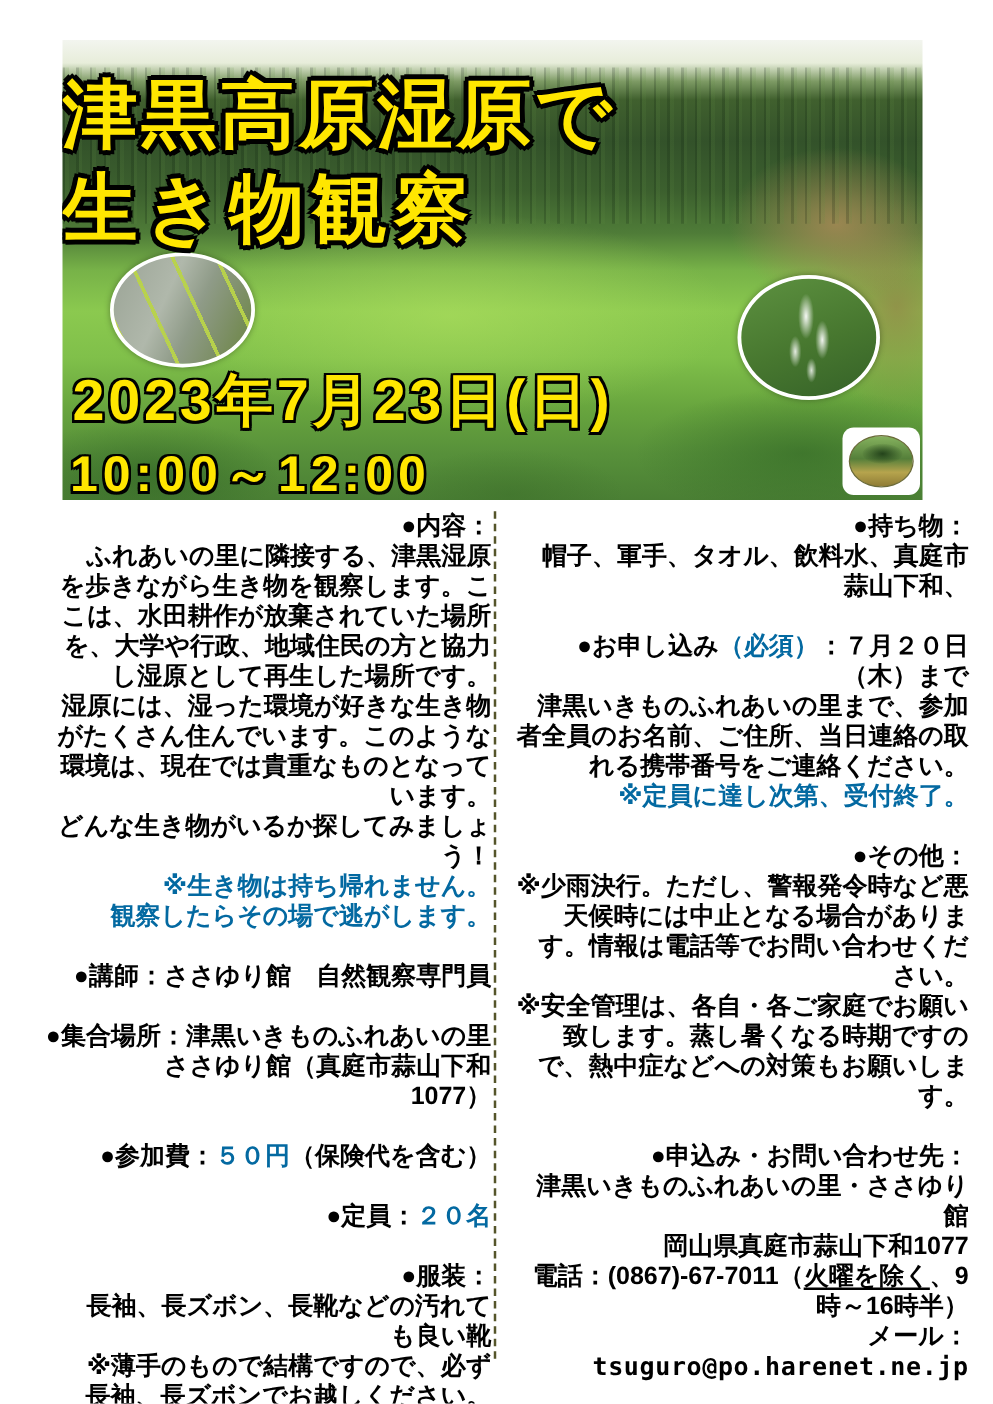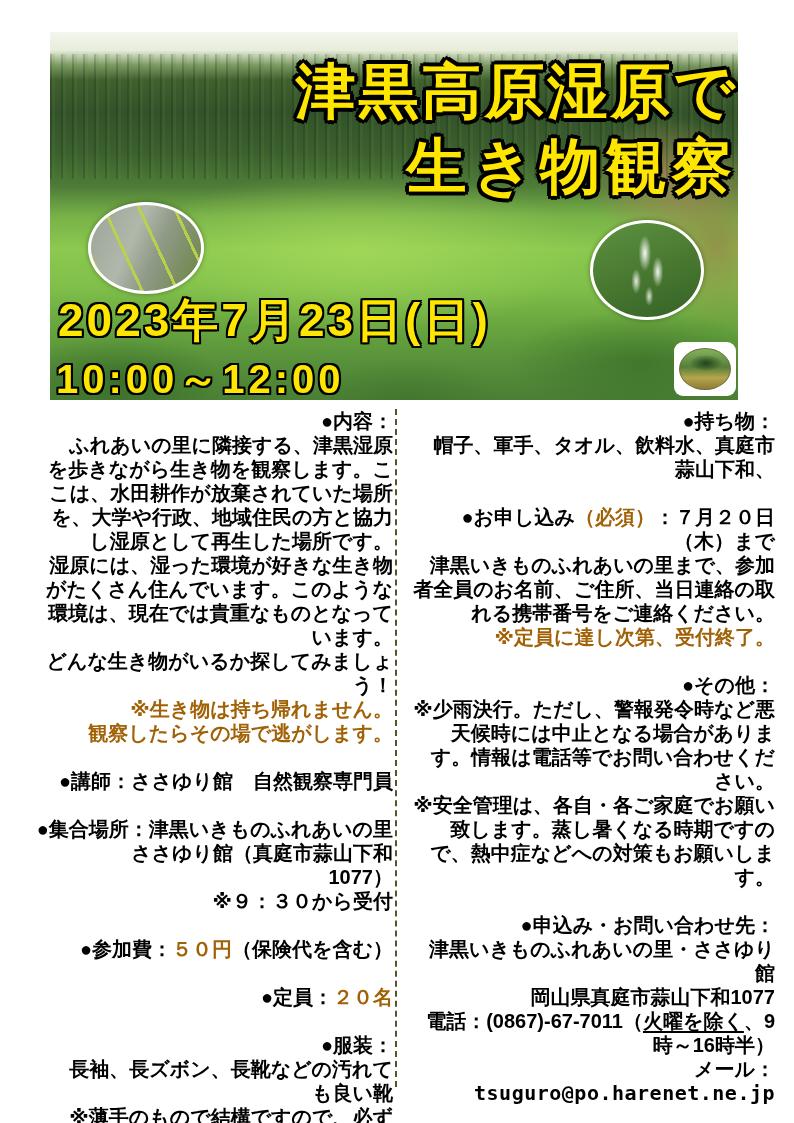--- a/index.html
+++ b/index.html
@@ -41,21 +41,21 @@
     text-shadow:
       -4px 0 0 #000, 4px 0 0 #000, 0 -4px 0 #000, 0 4px 0 #000,
       -3px -3px 0 #000, 3px -3px 0 #000, -3px 3px 0 #000, 3px 3px 0 #000;
   }
   .outline-small {
     font-weight:bold; color:#ffe600;
     text-shadow:
       -2px 0 0 #000, 2px 0 0 #000, 0 -2px 0 #000, 0 2px 0 #000,
       -2px -2px 0 #000, 2px -2px 0 #000, -2px 2px 0 #000, 2px 2px 0 #000;
   }
-  .hero-title { position:absolute; top:20px; left:0; width:100%; text-align:right; z-index:3; }
+  .hero-title { position:absolute; top:20px; left:0; width:100%; text-align:left; z-index:3; }
   .hero-title .t1 { font-size:60px; letter-spacing:3px; line-height:1.32; }
   .hero-title .t2 { font-size:60px; letter-spacing:6px; line-height:1.2; }
   .hero-date { position:absolute; left:8px; top:258px; font-size:46px; letter-spacing:3px; z-index:3; white-space:nowrap; }
   .hero-time { position:absolute; left:6px; top:320px; font-size:40px; letter-spacing:4px; z-index:3; white-space:nowrap; }
 
   .oval { position:absolute; border:3px solid #fff; border-radius:50%; z-index:2; box-shadow:0 0 5px rgba(0,0,0,.35); }
   .oval-left {
     left:38px; top:170px; width:116px; height:92px;
     background-image:
       repeating-linear-gradient(65deg, rgba(0,0,0,0) 0 13px, rgba(185,211,74,.95) 13px 16px, rgba(0,0,0,0) 16px 32px),
@@ -89,21 +89,21 @@
 
   
   .columns { position:absolute; left:35px; top:409px; display:flex; align-items:flex-start; }
   .col-left  { width:358px; }
   .divider   { width:0; height:678px; border-left:2px dashed #55552a; margin-left:2px; }
   .col-right { width:370px; margin-left:8px; }
 
   .txt  { font-size:20px; line-height:24px; font-weight:bold; color:#000;text-align:right; }
   .sec  { margin-top:24px; }
   .sec.first { margin-top:0; }
-  .red  { color:#a16207; }
+  .red  { color:#0369a1; }
   .ind-meet2 { padding-left:96px; }
   .ind-meet3 { padding-left:112px; }
   .hang { padding-left:16px; text-indent:-16px; }
   .ind1 { padding-left:16px; }
   .ul   { text-decoration:underline; text-underline-offset:3px; }
   .mail-value { font-family:"DejaVu Sans Mono","Liberation Mono",monospace; letter-spacing:0.5px; }
 </style>
 </head>
 <body>
 
@@ -139,21 +139,20 @@
         <div class="txt red">　観察したらその場で逃がします。</div>
       </div>
 
       <div class="sec">
         <div class="txt">●講師：ささゆり館　自然観察専門員</div>
       </div>
 
       <div class="sec">
         <div class="txt">●集合場所：津黒いきものふれあいの里</div>
         <div class="txt ind-meet2">ささゆり館（真庭市蒜山下和1077）</div>
-        <div class="txt ind-meet3">※９：３０から受付</div>
       </div>
 
       <div class="sec">
         <div class="txt"><span>●参加費：</span><span class="red">５０円</span><span>（保険代を含む）</span></div>
       </div>
 
       <div class="sec">
         <div class="txt"><span>●定員：</span><span class="red">２０名</span></div>
       </div>
 

